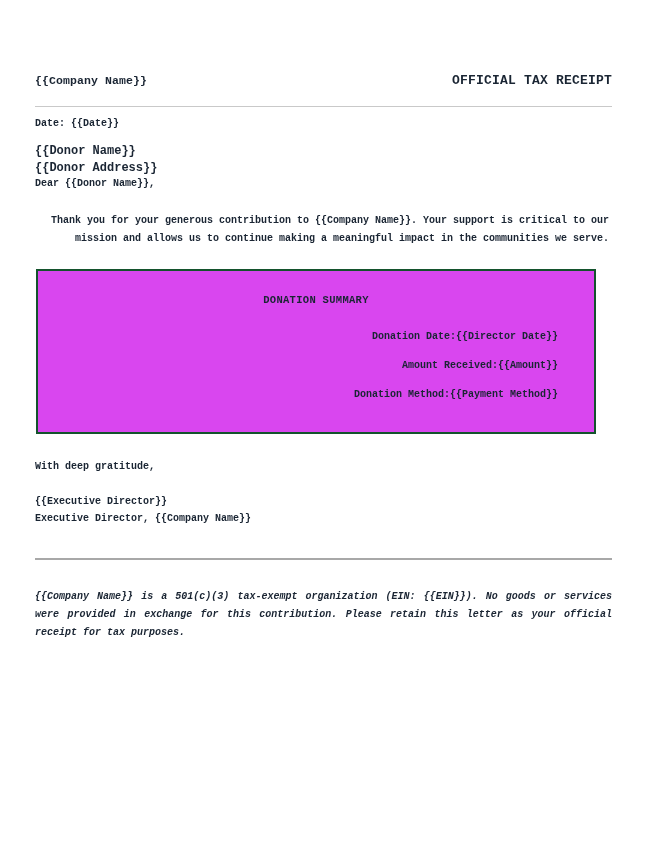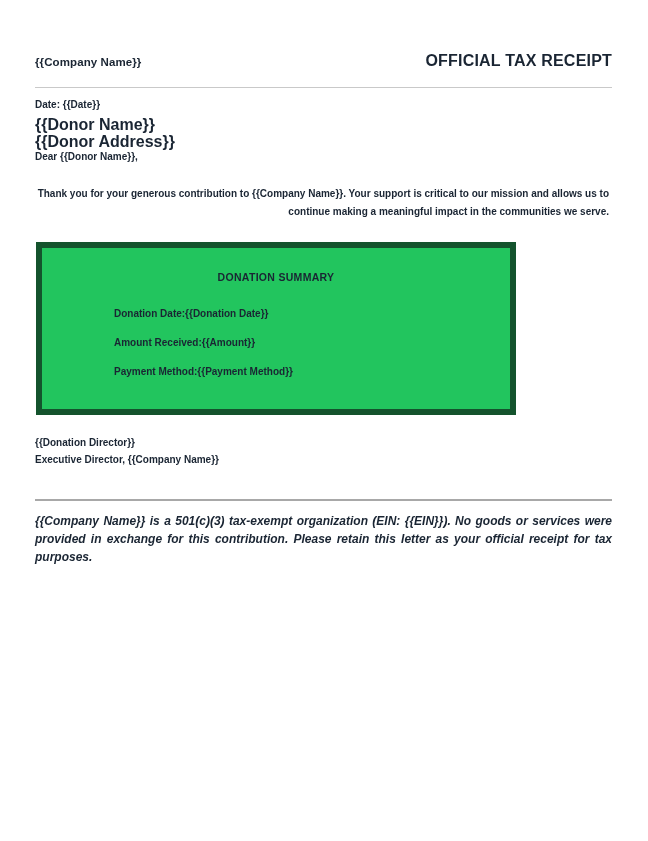--- a/index.html
+++ b/index.html
@@ -14,20 +14,21 @@
     color: #1a2533;
     -webkit-font-smoothing: antialiased;
   }
 
   .page {
     position: relative;
     width: 648px;
     height: 841px;
     background: #ffffff;
     box-sizing: border-box;
+    font-family: Liberation Mono, monospace;
   }
 
   .content {
     position: absolute;
     left: 35px;
     top: 0;
     width: 577px;
   }
 
   
@@ -37,42 +38,43 @@
     align-items: baseline;
     padding-top: 54px;
   }
   .company-name {
     font-size: 11.5px;
     font-weight: bold;
     letter-spacing: 0.1px;
     line-height: 14px;
   }
   .doc-title {
-    font-size: 16px;
+    font-size: 13px;
     font-weight: bold;
     letter-spacing: 0.2px;
     line-height: 14px;
     text-align: left;
+    margin-top: 20px;
   }
   .rule-top {
     margin-top: 18px;
     height: 0;
     border-top: 1px solid #c9c9c9;
   }
 
   
   .date-line {
     margin-top: 10px;
     font-size: 10px;
     font-weight: bold;
     line-height: 14px;
   }
   .donor-block {
-    margin-top: 4px;
-    font-size: 16px;
+    margin-top: 12px;
+    font-size: 12px;
     font-weight: bold;
     line-height: 17px;
   }
   .salutation {
     font-size: 10px;
     font-weight: bold;
     line-height: 14px;
   }
   .para {
     margin-top: 21px;
@@ -81,37 +83,37 @@
     line-height: 17.5px;
     text-align: right;
   }
   .para.narrow { max-width: 574px; }
   .para.narrow2 { max-width: 558px; }
 
   
   .summary-box {
     margin-top: 22px;
     margin-left: 1px;
-    width: 480px;
-    border: 6px solid #14532d;
-    background: #22c55e;
+    width: 560px;
+    border: 2px solid #14532d;
+    background: #d946ef;
     box-sizing: border-box;
     padding: 22px 36px 30px 36px;
   }
   .summary-title {
     text-align: center;
     font-size: 10.5px;
     font-weight: bold;
     letter-spacing: 0.3px;
     line-height: 14px;
     margin-bottom: 23px;
   }
   .summary-row {
     display: flex;
-    justify-content: flex-start;
+    justify-content: flex-end;
     align-items: baseline;
     font-size: 10px;
     font-weight: bold;
     line-height: 14px;
     margin-top: 15px;
     padding-left: 36px;
   }
   .summary-row:first-of-type { margin-top: 0; }
   .summary-label { text-align: left; }
   .summary-value { text-align: right; }
@@ -130,22 +132,22 @@
     line-height: 17px;
   }
 
   
   .rule-bottom {
     margin-top: 31px;
     height: 0;
     border-top: 2px solid #a8a8a8;
   }
   .footer-note {
-    margin-top: 11px;
-    font-size: 12px;
+    margin-top: 28px;
+    font-size: 10px;
     font-weight: bold;
     font-style: italic;
     line-height: 18px;
     text-align: justify;
   }
 </style>
 </head>
 <body>
 
 <div class="page">
@@ -167,37 +169,38 @@
     <div class="salutation">Dear {{Donor Name}},</div>
 
     <div class="para narrow">Thank you for your generous contribution to {{Company Name}}. Your support is critical to our mission and allows us to continue making a meaningful impact in the communities we serve.</div>
 
 
     <div class="summary-box">
       <div class="summary-title">DONATION SUMMARY</div>
 
       <div class="summary-row">
         <span class="summary-label">Donation Date:</span>
-        <span class="summary-value">{{Donation Date}}</span>
+        <span class="summary-value">{{Director Date}}</span>
       </div>
 
       <div class="summary-row">
         <span class="summary-label">Amount Received:</span>
         <span class="summary-value">{{Amount}}</span>
       </div>
 
       <div class="summary-row">
-        <span class="summary-label">Payment Method:</span>
+        <span class="summary-label">Donation Method:</span>
         <span class="summary-value">{{Payment Method}}</span>
       </div>
     </div>
 
+    <div class="closing">With deep gratitude,</div>
 
     <div class="signature">
-      <div>{{Donation Director}}</div>
+      <div>{{Executive Director}}</div>
       <div>Executive Director, {{Company Name}}</div>
     </div>
 
     <div class="rule-bottom"></div>
 
     <div class="footer-note">{{Company Name}} is a 501(c)(3) tax-exempt organization (EIN: {{EIN}}). No goods or services were provided in exchange for this contribution. Please retain this letter as your official receipt for tax purposes.</div>
 
   </div>
 </div>
 

